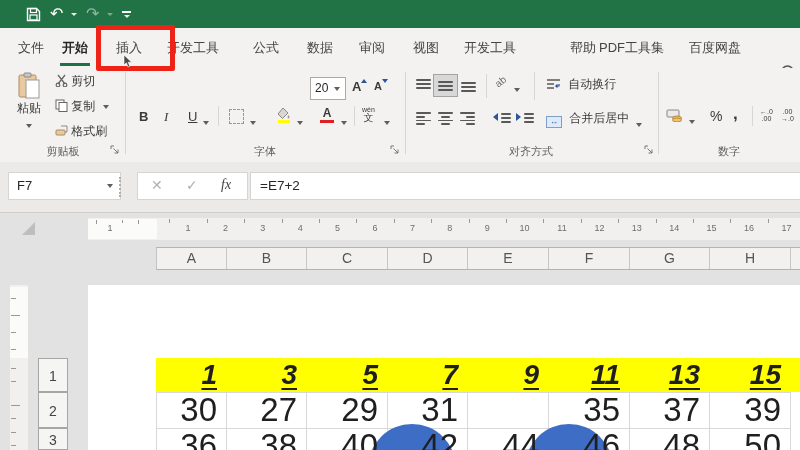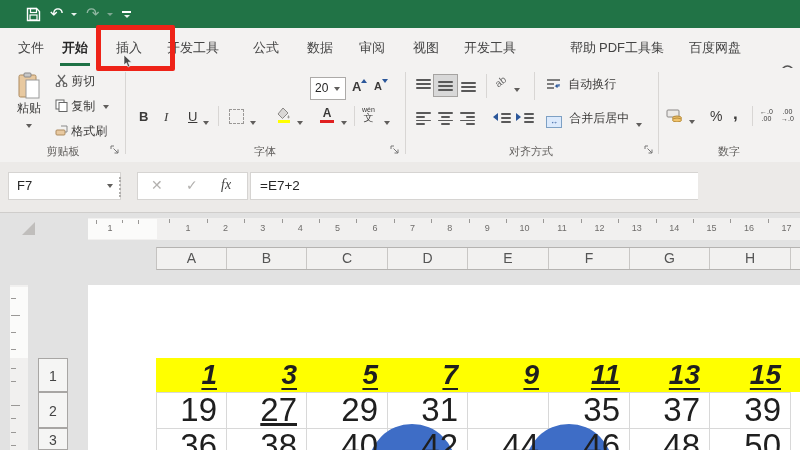--- a/index.html
+++ b/index.html
@@ -332,21 +332,21 @@
     <div class="fwhite" style="left:8px;width:113px">
       <span style="position:absolute;left:8px;top:5px;font-size:13px;color:#262626">F7</span>
       <span class="crt" style="position:absolute;right:7px;top:11px"></span>
     </div>
     <span style="position:absolute;left:119px;top:15px;height:20px;border-left:2px dotted #b0aeac"></span>
     <div class="fwhite" style="left:137px;width:111px">
       <span style="position:absolute;left:13px;top:4px;font-size:14px;color:#b3b1af">✕</span>
       <span style="position:absolute;left:48px;top:4px;font-size:14px;color:#b3b1af">✓</span>
       <span style="position:absolute;left:83px;top:4px;font-size:14px;color:#444;font-style:italic;font-family:'Liberation Serif',serif">fx</span>
     </div>
-    <div class="fwhite" style="left:250px;width:448px;border-right:none">
+    <div class="fwhite" style="left:250px;width:550px;border-right:none">
       <span style="position:absolute;left:9px;top:5px;font-size:13.5px;color:#262626">=E7+2</span>
     </div>
   </div>
 
   <div id="select-all"></div>
 
   <div id="hruler">
     <div id="hruler-margin">
       <span class="rnum" style="left:14px;top:4px">1</span>
       <span class="rtick" style="left:8px;height:4px"></span>
@@ -436,22 +436,22 @@
       <div class="oval" style="left: 280px; top: 139px; background: rgb(62, 109, 198);"></div>
       <div class="oval" style="left: 437px; top: 139px; background: rgb(62, 109, 198);"></div>
       <div class="cellv v-hi" style="left: 68px; top: 73px; width: 61px; height: 34px;">1</div>
       <div class="cellv v-hi" style="left: 138px; top: 73px; width: 71px; height: 34px;">3</div>
       <div class="cellv v-hi" style="left: 218px; top: 73px; width: 72px; height: 34px;">5</div>
       <div class="cellv v-hi" style="left: 299px; top: 73px; width: 71px; height: 34px;">7</div>
       <div class="cellv v-hi" style="left: 379px; top: 73px; width: 72px; height: 34px;">9</div>
       <div class="cellv v-hi" style="left: 460px; top: 73px; width: 72px; height: 34px;">11</div>
       <div class="cellv v-hi" style="left: 541px; top: 73px; width: 71px; height: 34px;">13</div>
       <div class="cellv v-hi" style="left: 621px; top: 73px; width: 72px; height: 34px;">15</div>
-      <div class="cellv v-n" style="left: 68px; top: 107px; width: 61px; height: 36px;">19</div>
-      <div class="cellv v-n" style="left: 138px; top: 107px; width: 71px; height: 36px; text-decoration: underline;">27</div>
+      <div class="cellv v-n" style="left: 68px; top: 107px; width: 61px; height: 36px;">30</div>
+      <div class="cellv v-n" style="left: 138px; top: 107px; width: 71px; height: 36px;">27</div>
       <div class="cellv v-n" style="left: 218px; top: 107px; width: 72px; height: 36px;">29</div>
       <div class="cellv v-n" style="left: 299px; top: 107px; width: 71px; height: 36px;">31</div>
       <div class="cellv v-n" style="left: 460px; top: 107px; width: 72px; height: 36px;">35</div>
       <div class="cellv v-n" style="left: 541px; top: 107px; width: 71px; height: 36px;">37</div>
       <div class="cellv v-n" style="left: 621px; top: 107px; width: 72px; height: 36px;">39</div>
       <div class="cellv v-n" style="left: 68px; top: 143px; width: 61px; height: 34px;">36</div>
       <div class="cellv v-n" style="left: 138px; top: 143px; width: 71px; height: 34px;">38</div>
       <div class="cellv v-n" style="left: 218px; top: 143px; width: 72px; height: 34px;">40</div>
       <div class="cellv v-n" style="left: 299px; top: 143px; width: 71px; height: 34px;">42</div>
       <div class="cellv v-n" style="left: 379px; top: 143px; width: 72px; height: 34px;">44</div>

